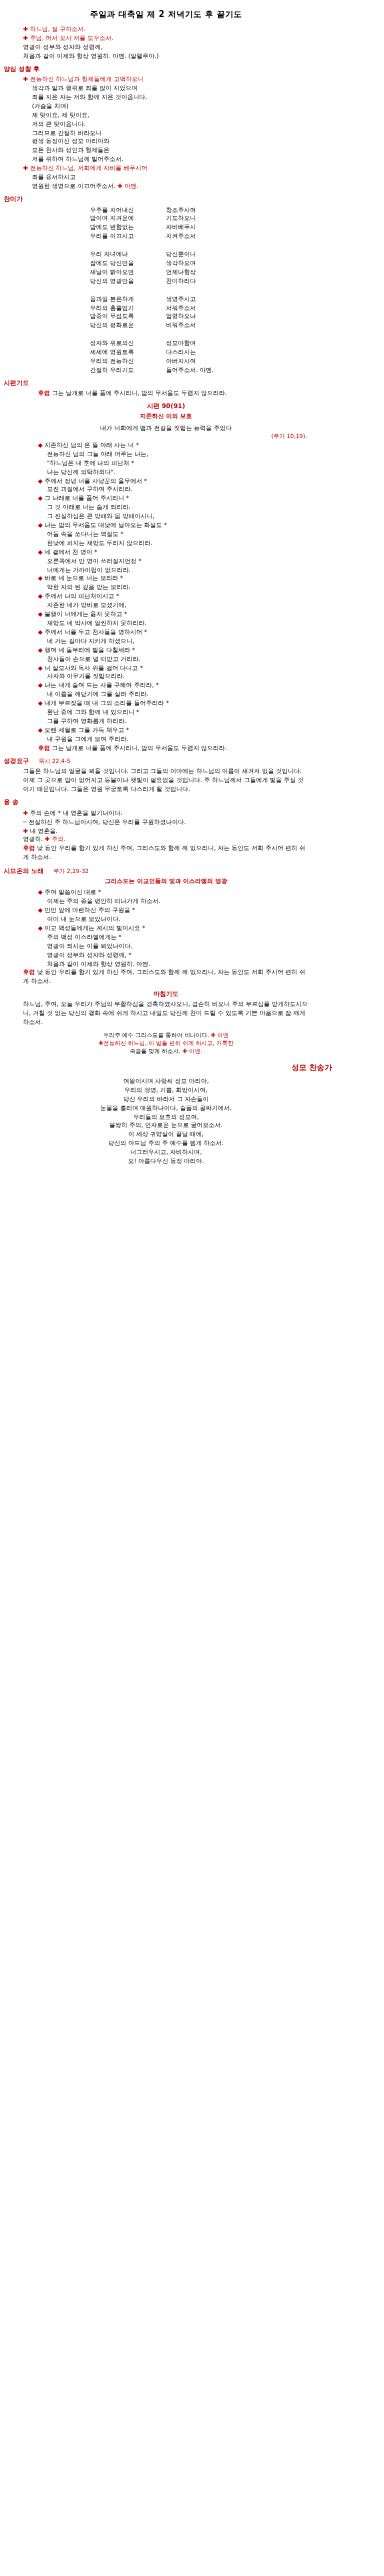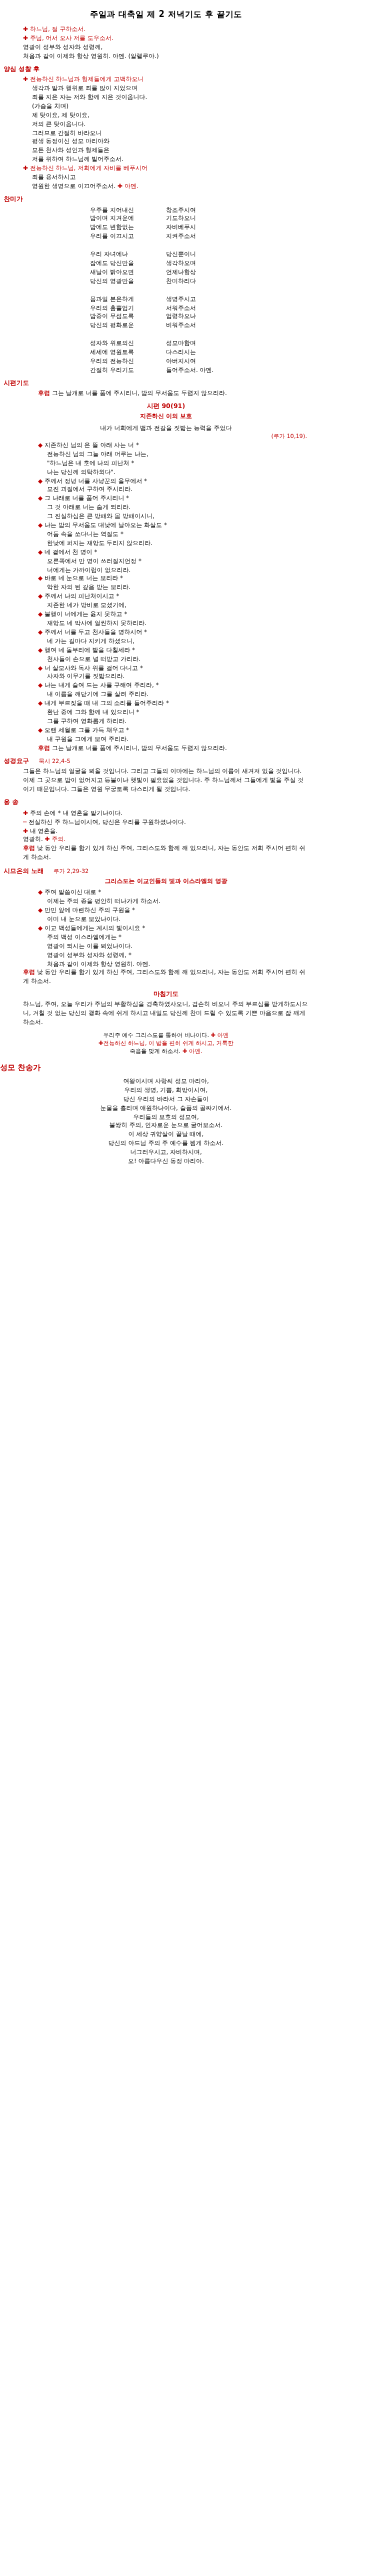--- a/index.html
+++ b/index.html
@@ -86,21 +86,21 @@
 
   .amen { color:#c00000; }
   .resp { color:#c00000; font-weight:bold; }
 
   .divider-space { height:3.8px; }
 
   .closing { padding:0 30px; font-size:5.7px; line-height:8.2px; text-align:center; }
   .closing .r { color:#c00000; }
 
   .final-title {
-    text-align:left;
+    text-align:right;
     font-size:7.6px;
     font-weight:bold;
     color:#c00000;
     margin:7.6px 0 3.8px 0;
   }
   .final-body { text-align:center; font-size:6px; line-height:8.9px; }
 </style>
 </head>
 <body>
 

